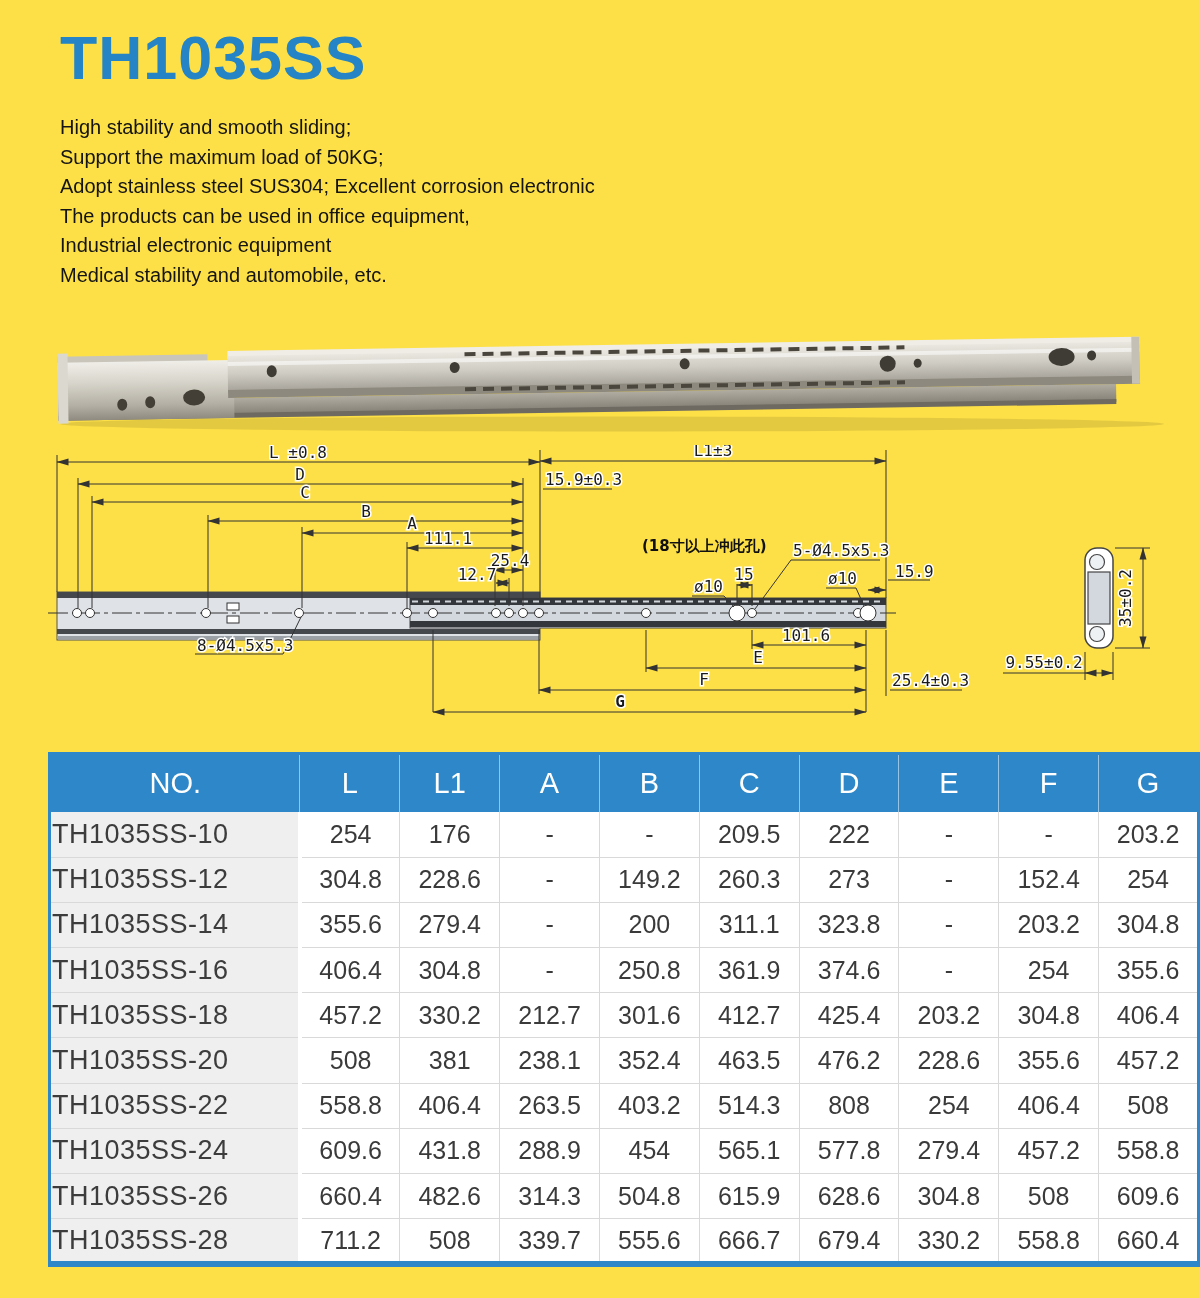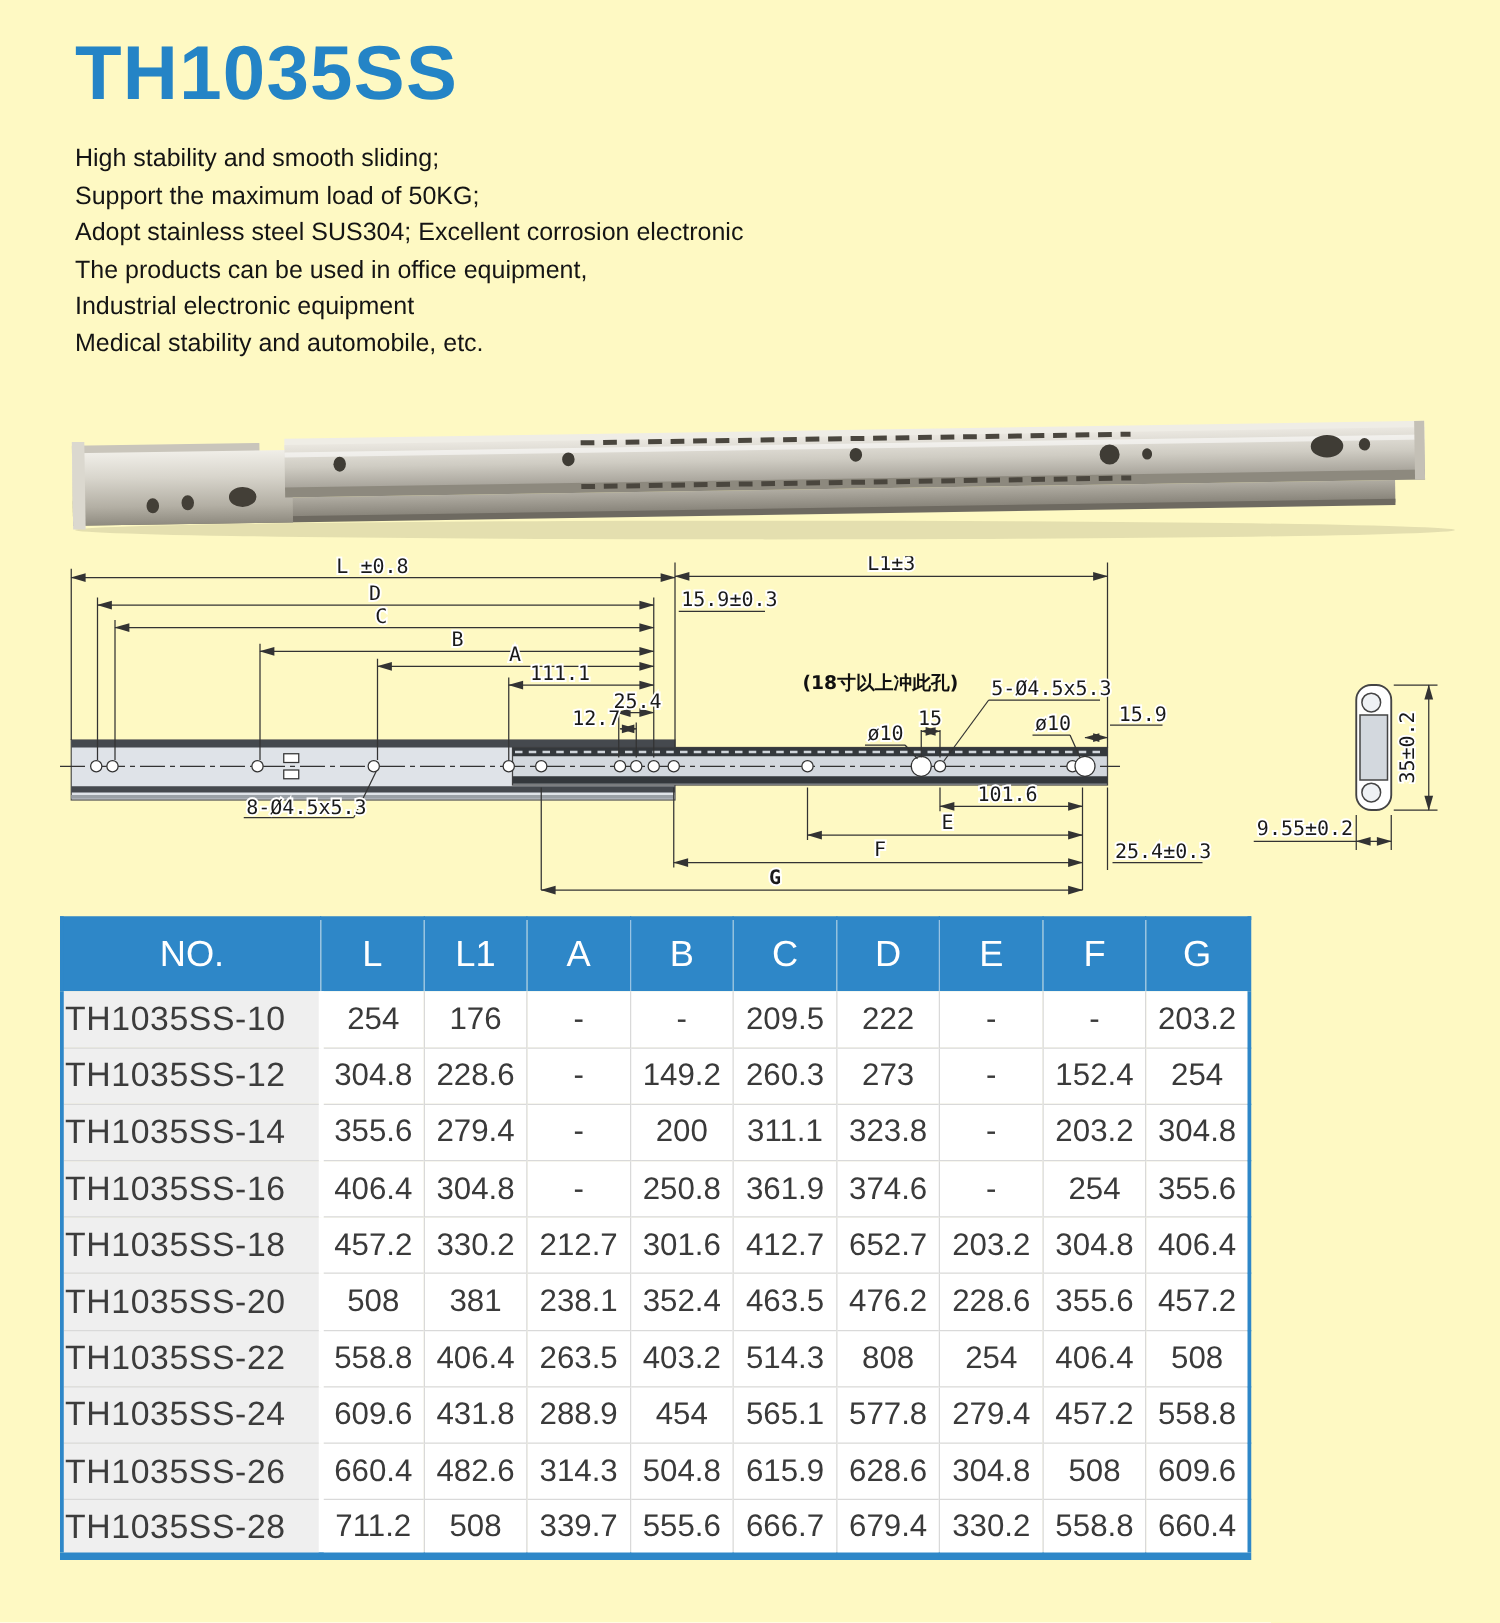--- a/index.html
+++ b/index.html
@@ -1,37 +1,37 @@
 <!DOCTYPE html>
 <html><head>
 <meta charset="utf-8">
 <style>
   html,body{margin:0;padding:0;background:#ffffff;}
-  .page{position:relative;width:1200px;height:1298px;background:#fef9c3;overflow:hidden;
+  .page{position:relative;width:1200px;height:1298px;background:#fde047;overflow:hidden;
         font-family:"Liberation Sans",sans-serif;}
 
   .title{position:absolute;left:60px;top:28px;font-size:61px;font-weight:bold;
          color:#2484c6;letter-spacing:1px;line-height:1;}
 
   .desc-en{position:absolute;left:60px;top:113px;font-size:20px;color:#141414;
            line-height:29.6px;white-space:nowrap;}
   .desc-zh{position:absolute;left:738px;top:112px;font-size:25px;color:#7a7a7a;
            line-height:37px;white-space:nowrap;}
 
   .photo{position:absolute;left:40px;top:323px;}
   .drawing{position:absolute;left:40px;top:445px;}
 
   .drawing text{font-family:"DejaVu Sans Mono","Liberation Mono",monospace;font-size:16px;fill:#1a1a1a;}
   .drawing .dt{paint-order:stroke;stroke:#ffffff;stroke-width:3px;}
   .drawing .zh{font-family:"DejaVu Sans",sans-serif;font-size:15px;font-weight:bold;fill:#111;}
   .ln{stroke:#333;stroke-width:1;fill:none;}
   .dml{stroke:#333;stroke-width:1;fill:none;marker-start:url(#arw);marker-end:url(#arw);}
   .cl{stroke:#333;stroke-width:1;fill:none;stroke-dasharray:20 4 4 4;}
 
-  table.spec{position:absolute;left:48px;top:733px;width:953px;height:515px;
+  table.spec{position:absolute;left:48px;top:752px;width:1152px;height:515px;
              border-collapse:collapse;table-layout:fixed;
              border:3px solid #2e87c8;border-bottom:6px solid #2e87c8;}
   table.spec thead th{background:#2e87c8;color:#ffffff;font-size:29px;font-weight:normal;
              height:55px;text-align:center;vertical-align:middle;}
   table.spec thead th + th{border-left:1px solid rgba(255,255,255,0.5);}
   table.spec tbody tr{height:45px;}
   table.spec tbody th{background:#efefef;font-size:27px;font-weight:normal;color:#3c3c3c;
              text-align:left;vertical-align:middle;border-right:4px solid #ffffff;
              letter-spacing:0.5px;}
   table.spec tbody td{background:#ffffff;font-size:25px;color:#3a3a3a;text-align:center;
@@ -310,21 +310,21 @@
           <td>254</td>
           <td>355.6</td>
         </tr>
         <tr>
           <th>TH1035SS-18</th>
           <td>457.2</td>
           <td>330.2</td>
           <td>212.7</td>
           <td>301.6</td>
           <td>412.7</td>
-          <td>652.7</td>
+          <td>425.4</td>
           <td>203.2</td>
           <td>304.8</td>
           <td>406.4</td>
         </tr>
         <tr>
           <th>TH1035SS-20</th>
           <td>508</td>
           <td>381</td>
           <td>238.1</td>
           <td>352.4</td>

